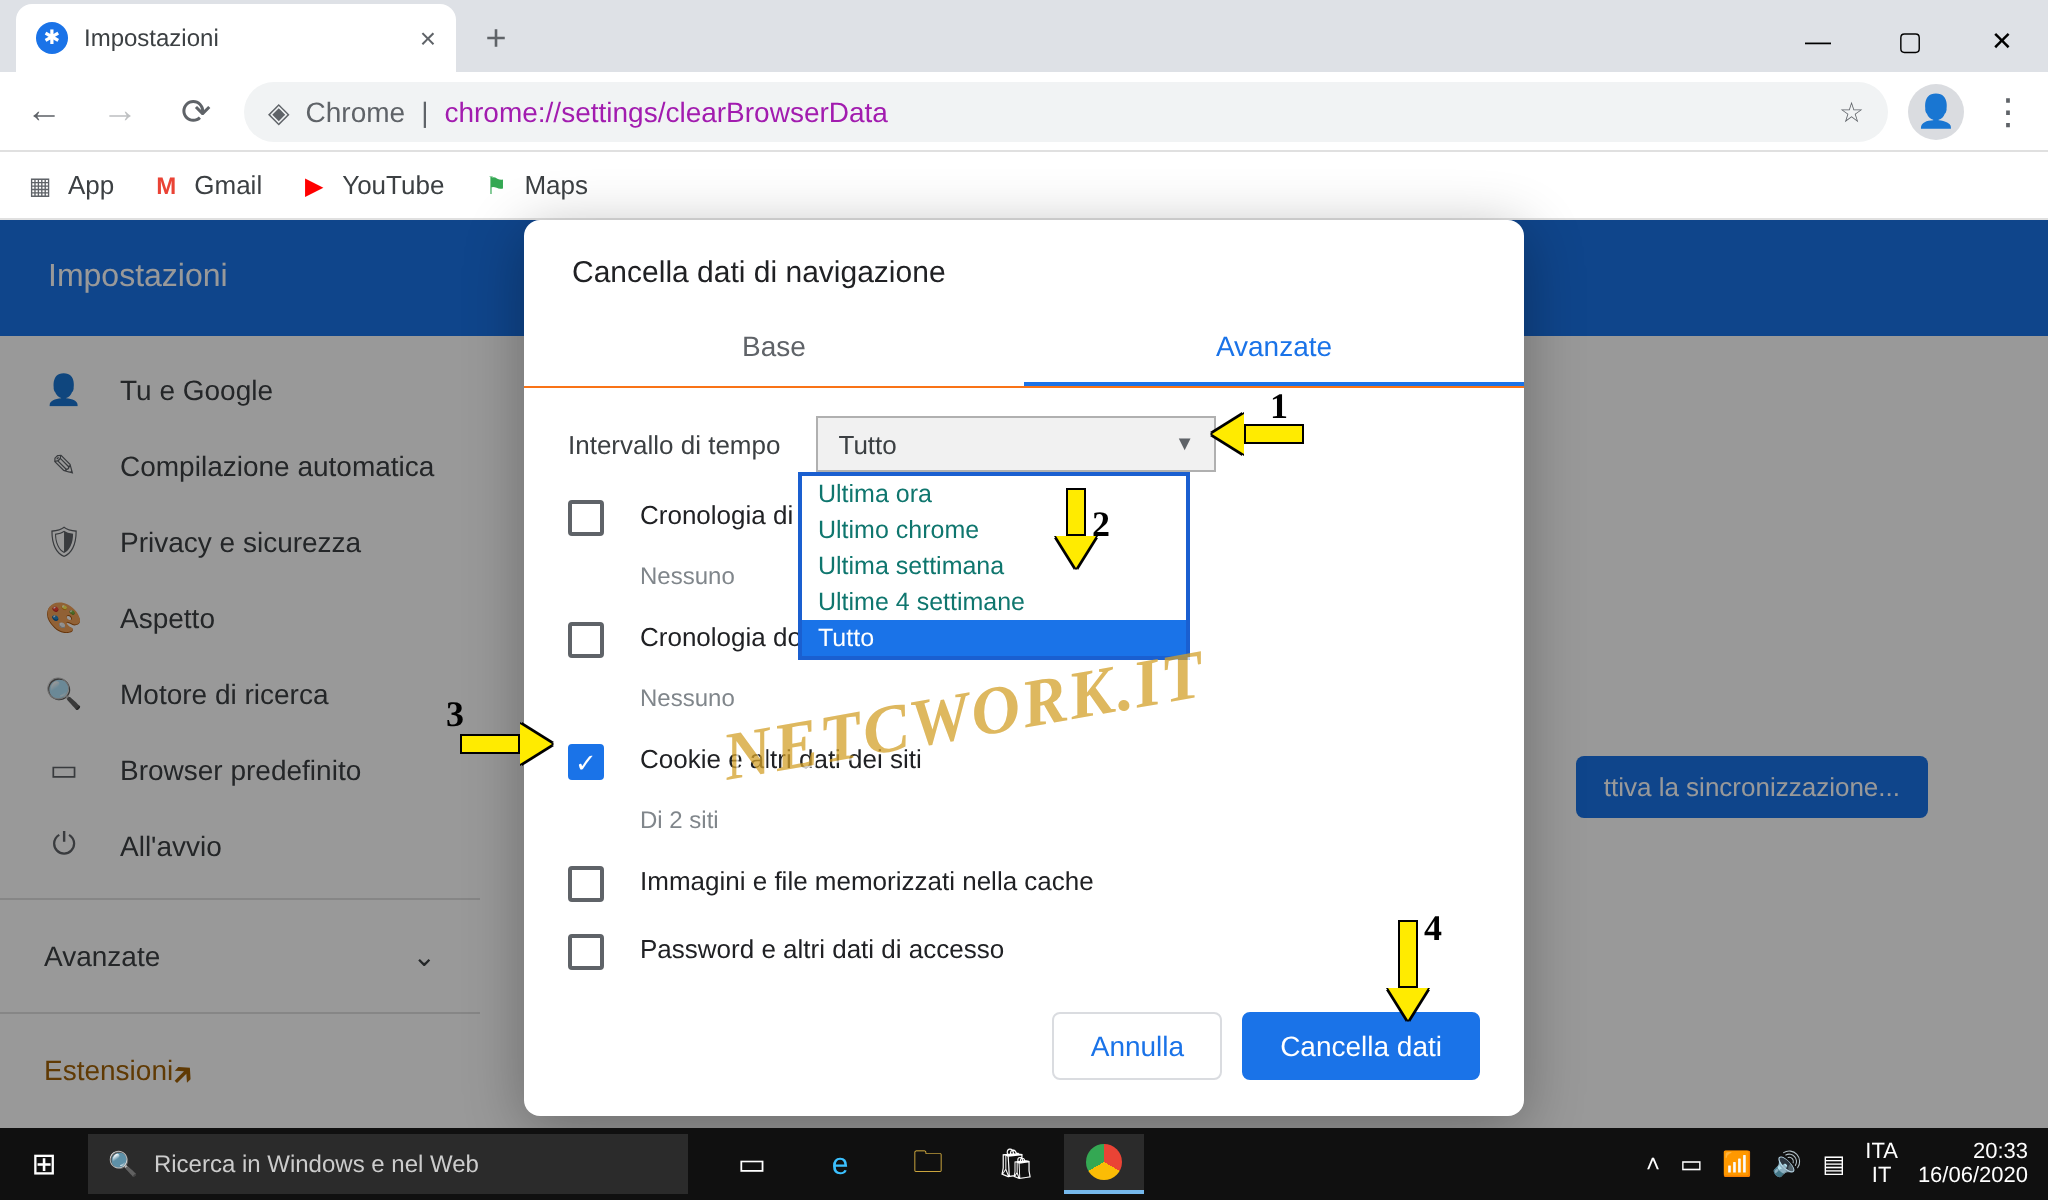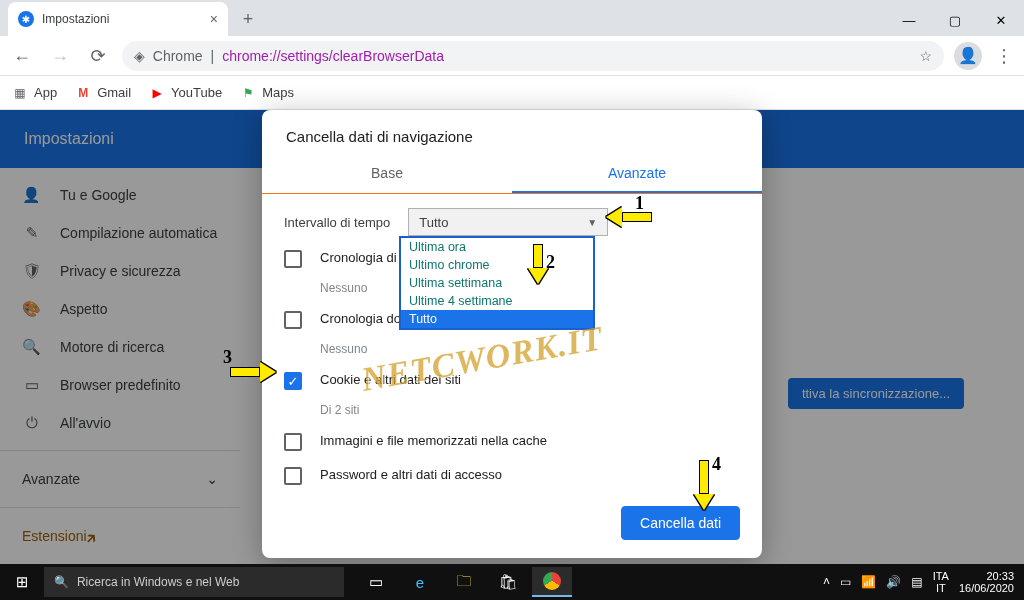--- a/index.html
+++ b/index.html
@@ -245,20 +245,21 @@
 
     <div class="dropdown">
       <div>Ultima ora</div>
       <div>Ultimo chrome</div>
       <div>Ultima settimana</div>
       <div>Ultime 4 settimane</div>
       <div class="sel">Tutto</div>
     </div>
   </div>
   <div class="dlg-foot">
+    <button class="btn">Annulla</button>
     <button class="btn primary">Cancella dati</button>
   </div>
 </div>
 
 <div class="arrow left" style="left:606px;top:207px;">
     <div class="head"></div>
     <div class="shaft" style="width:30px"></div>
   </div>
 <div class="anum" style="left:635px;top:193px;">1</div>
 

